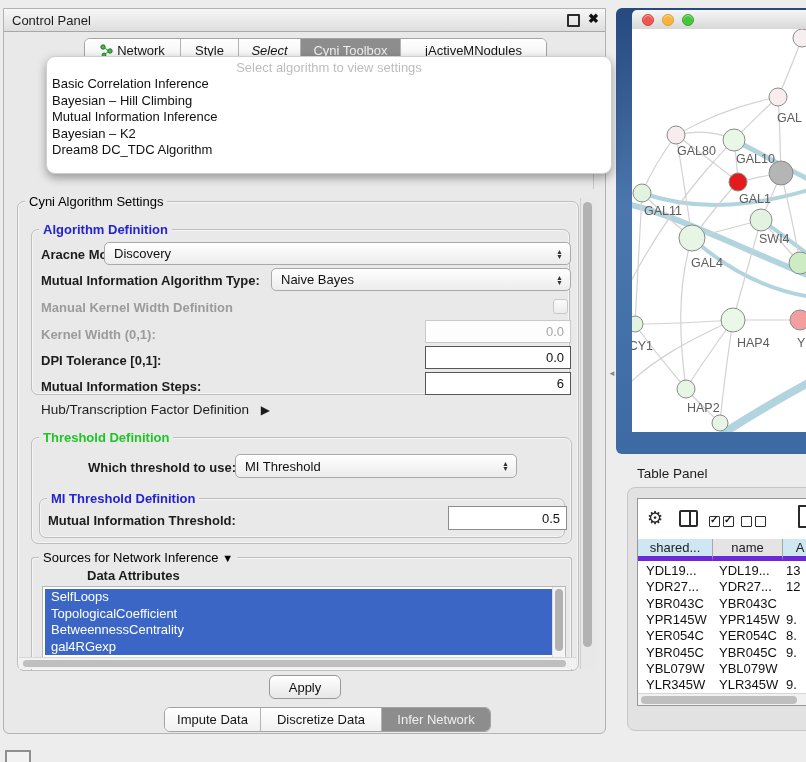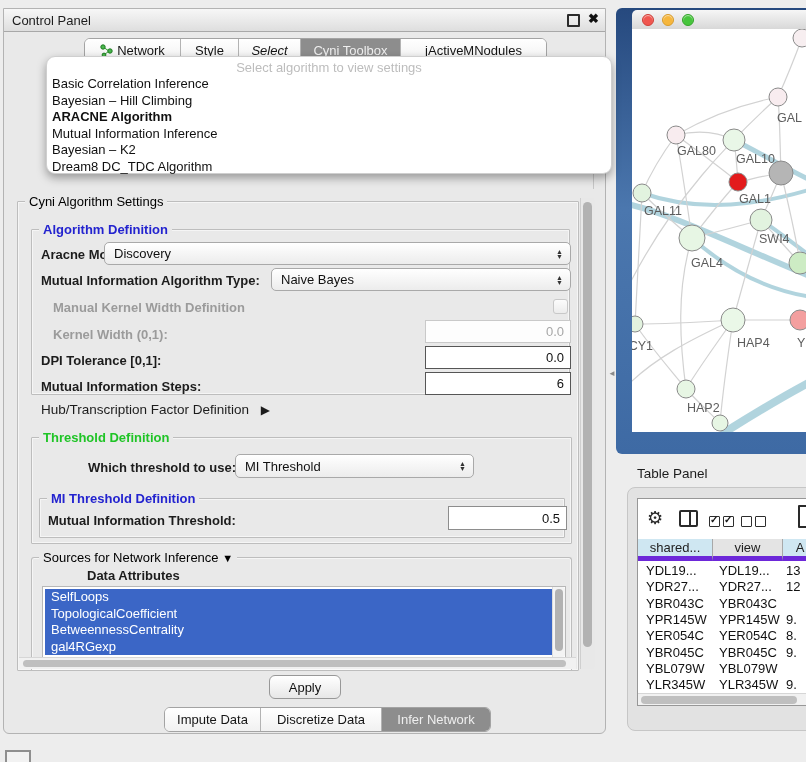--- a/index.html
+++ b/index.html
@@ -1,21 +1,21 @@
 <!DOCTYPE html>
 <html><head>
 <meta charset="utf-8">
 <style>
   html,body{margin:0;padding:0;}
   body{width:806px;height:762px;background:#ededed;font-family:"Liberation Sans",sans-serif;overflow:hidden;position:relative;}
   .abs{position:absolute;}
   .txt{font-size:13px;color:#1c1c1c;white-space:nowrap;}
   .bold{font-weight:bold;}
-  .gray{color:#9b9b9b;margin-left:12px;}
-  .groupbox{position:absolute;border:1px solid #bdbdbd;border-radius:1px;box-shadow:inset 0 0 0 1px rgba(255,255,255,.55);}
+  .gray{color:#9b9b9b;}
+  .groupbox{position:absolute;border:1px solid #bdbdbd;border-radius:7px;box-shadow:inset 0 0 0 1px rgba(255,255,255,.55);}
   .grouplabel{position:absolute;top:-8px;left:7px;background:#e9e9e9;padding:0 4px;font-size:13px;font-weight:bold;white-space:nowrap;}
   .combo{position:absolute;display:flex;align-items:center;border:1px solid #a9a9a9;border-radius:5px;
          background:linear-gradient(180deg,#ffffff,#ececec);font-size:13px;color:#111;padding:0 22px 0 9px;box-sizing:border-box;}
   .combo .arrows{position:absolute;right:7px;top:50%;transform:translateY(-50%);display:flex;flex-direction:column;line-height:5px;font-size:7px;color:#333;}
   .field{position:absolute;background:#fff;border:1px solid #565656;font-size:13px;color:#111;text-align:right;
          padding:0 6px;box-sizing:border-box;display:flex;align-items:center;justify-content:flex-end;}
   .field.disabled{border:1px solid #c9c9c9;color:#a7a7a7;background:#fdfdfd;}
   .seg{display:flex;position:absolute;border:1px solid #a3a3a3;border-radius:6px;background:#fdfdfd;overflow:hidden;}
   .seg .segitem{display:flex;align-items:center;justify-content:center;font-size:13px;color:#151515;border-right:1px solid #b3b3b3;background:linear-gradient(180deg,#ffffff,#f1f1f1);}
   .seg .segitem:last-child{border-right:none;}
@@ -125,21 +125,21 @@
   <span class="txt abs" style="left:37px;top:393px;font-size:13.5px;">
     <span>Hub/Transcription Factor Definition</span>
     <span style="margin-left:8px;font-size:12px;">▶</span>
   </span>
 
   <div class="groupbox" style="left:27px;top:428px;width:539px;height:105px;">
     <span class="grouplabel" style="color:#1fc426;">Threshold Definition</span>
   </div>
 
   <span class="txt bold abs" style="left:84px;top:451px;">Which threshold to use:</span>
-  <div class="combo" style="left:231px;top:445px;width:239px;height:24px;">
+  <div class="combo" style="left:231px;top:445px;width:282px;height:24px;">
     <span>MI Threshold</span>
     <span class="arrows">
         <span>▲</span>
         <span>▼</span>
       </span>
   </div>
 
   <div class="groupbox" style="left:35px;top:489px;width:524px;height:38px;">
     <span class="grouplabel" style="color:#2323cf;">MI Threshold Definition</span>
   </div>
@@ -182,21 +182,20 @@
       <div class="segitem" style="width: 120px;">Discretize Data</div>
       <div class="segitem active" style="width: 108px;">Infer Network</div>
     </div>
 </div>
 
 <div class="popup" style="left:14px;top:56px;width:564px;height:116px;margin-left:32px;">
   <div class="ph">Select algorithm to view settings</div>
   <div id="algo-items" style="margin-top:1px;">
       <div class="item">Basic Correlation Inference</div>
       <div class="item">Bayesian – Hill Climbing</div>
-      <div class="item bold">ARACNE Algorithm</div>
       <div class="item">Mutual Information Inference</div>
       <div class="item">Bayesian – K2</div>
       <div class="item">Dream8 DC_TDC Algorithm</div>
     </div>
 </div>
 
 <div class="abs" style="left:608px;top:369px;font-size:8px;color:#8a8a8a;">◄</div>
 
 <div class="abs" style="left:5px;top:750px;width:22px;height:14px;border:2px solid #8f8f8f;background:#f2f2f2;"></div>
 
@@ -288,21 +287,21 @@
         <span class="ckbox ck"></span><span class="ckbox ck"></span>
       </span>
       <span class="abs" style="left:103px;top:14px;">
         <span class="ckbox"></span><span class="ckbox"></span>
       </span>
       <div class="abs" style="left:160px;top:6px;width:16px;height:19px;border:2px solid #2a2a2a;border-radius:1px;background:#fff;"></div>
     </div>
 
     <div id="tbl-header" class="abs" style="left:0;top:40px;width:100%;height:22px;">
         <div class="hdrcell" style="left: 0px; width: 75px; background: rgb(207, 231, 242);">shared...</div>
-        <div class="hdrcell" style="left: 75px; width: 70px; background: rgb(228, 228, 228);">view</div>
+        <div class="hdrcell" style="left: 75px; width: 70px; background: rgb(228, 228, 228);">name</div>
         <div class="hdrcell" style="left: 145px; width: 35px; background: rgb(207, 231, 242);">A</div>
       </div>
 
     <div id="tbl-rows" class="abs" style="left:0;top:62px;width:100%;height:139px;overflow:hidden;">
         <div class="cell" style="left: 8px; top: 2px;">YDL19...</div>
         <div class="cell" style="left: 81px; top: 2px;">YDL19...</div>
         <div class="cell" style="left: 148px; top: 2px;">13</div>
         <div class="cell" style="left: 8px; top: 18.3px;">YDR27...</div>
         <div class="cell" style="left: 81px; top: 18.3px;">YDR27...</div>
         <div class="cell" style="left: 148px; top: 18.3px;">12</div>

